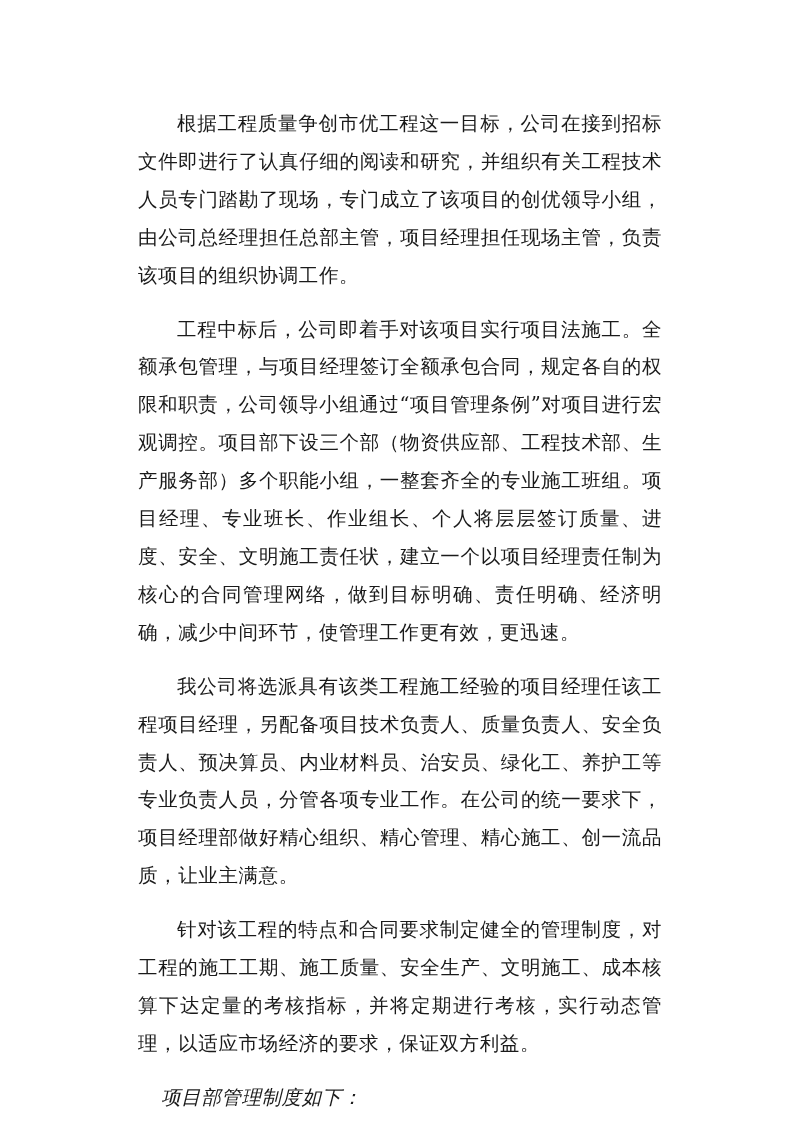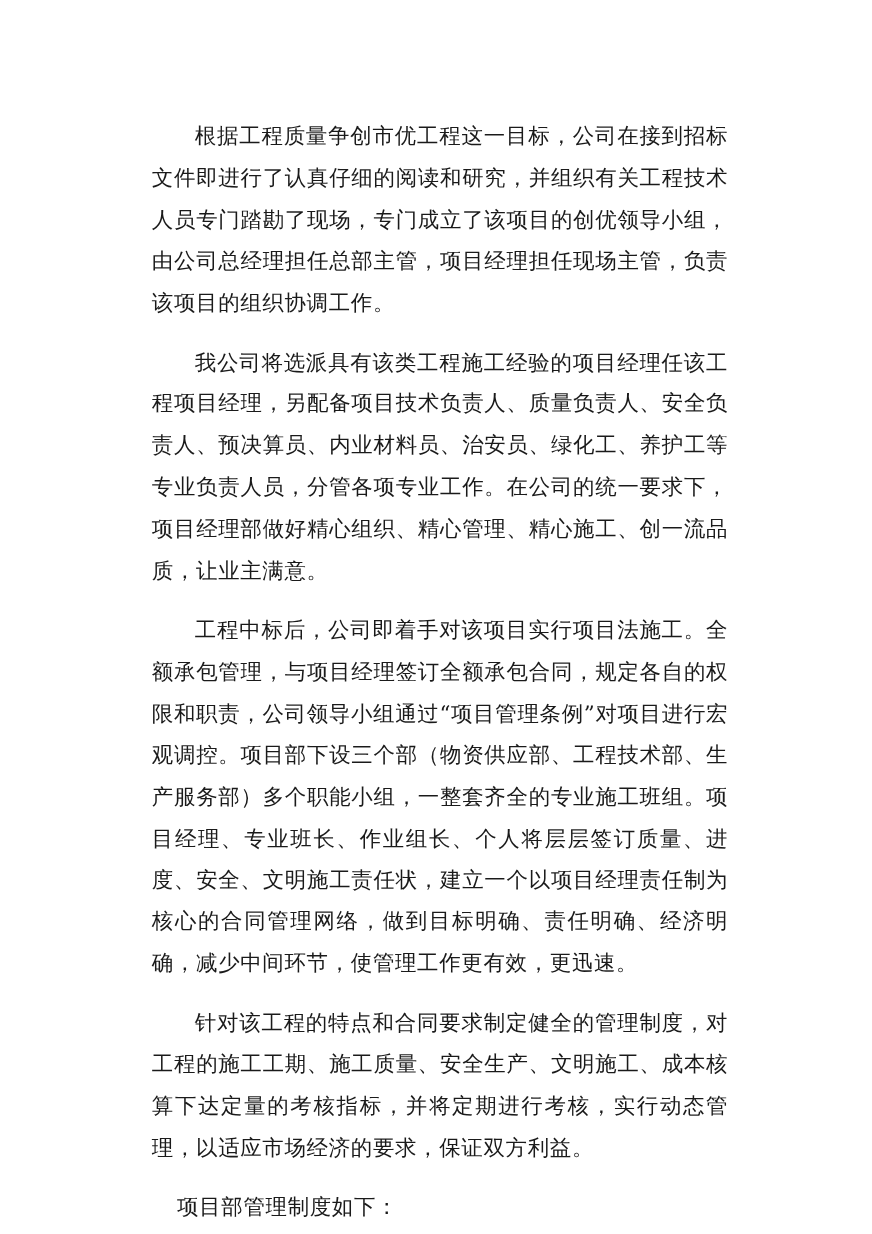--- a/index.html
+++ b/index.html
@@ -18,26 +18,27 @@
     margin: 16px;
     text-indent: 2em;
     text-align: justify;
     text-align-last: left;
     letter-spacing: 0.6px;
   }
   .item {
     margin: 0;
     text-indent: 2em;
     letter-spacing: 0.6px;
+    font-style: italic;
   }
 </style>
 </head>
 <body>
 
 <div class="page">
   <p class="para">根据工程质量争创市优工程这一目标，公司在接到招标文件即进行了认真仔细的阅读和研究，并组织有关工程技术人员专门踏勘了现场，专门成立了该项目的创优领导小组，由公司总经理担任总部主管，项目经理担任现场主管，负责该项目的组织协调工作。</p>
+  <p class="para">工程中标后，公司即着手对该项目实行项目法施工。全额承包管理，与项目经理签订全额承包合同，规定各自的权限和职责，公司领导小组通过“项目管理条例”对项目进行宏观调控。项目部下设三个部（物资供应部、工程技术部、生产服务部）多个职能小组，一整套齐全的专业施工班组。项目经理、专业班长、作业组长、个人将层层签订质量、进度、安全、文明施工责任状，建立一个以项目经理责任制为核心的合同管理网络，做到目标明确、责任明确、经济明确，减少中间环节，使管理工作更有效，更迅速。</p>
   <p class="para">我公司将选派具有该类工程施工经验的项目经理任该工程项目经理，另配备项目技术负责人、质量负责人、安全负责人、预决算员、内业材料员、治安员、绿化工、养护工等专业负责人员，分管各项专业工作。在公司的统一要求下，项目经理部做好精心组织、精心管理、精心施工、创一流品质，让业主满意。</p>
-  <p class="para">工程中标后，公司即着手对该项目实行项目法施工。全额承包管理，与项目经理签订全额承包合同，规定各自的权限和职责，公司领导小组通过“项目管理条例”对项目进行宏观调控。项目部下设三个部（物资供应部、工程技术部、生产服务部）多个职能小组，一整套齐全的专业施工班组。项目经理、专业班长、作业组长、个人将层层签订质量、进度、安全、文明施工责任状，建立一个以项目经理责任制为核心的合同管理网络，做到目标明确、责任明确、经济明确，减少中间环节，使管理工作更有效，更迅速。</p>
   <p class="para">针对该工程的特点和合同要求制定健全的管理制度，对工程的施工工期、施工质量、安全生产、文明施工、成本核算下达定量的考核指标，并将定期进行考核，实行动态管理，以适应市场经济的要求，保证双方利益。</p>
   <p class="item">项目部管理制度如下：</p>
   <p class="item">6、技术负责人责任制</p>
   <p class="item">3、核算负责人责任制</p>
 </div>
 
 </body></html>

